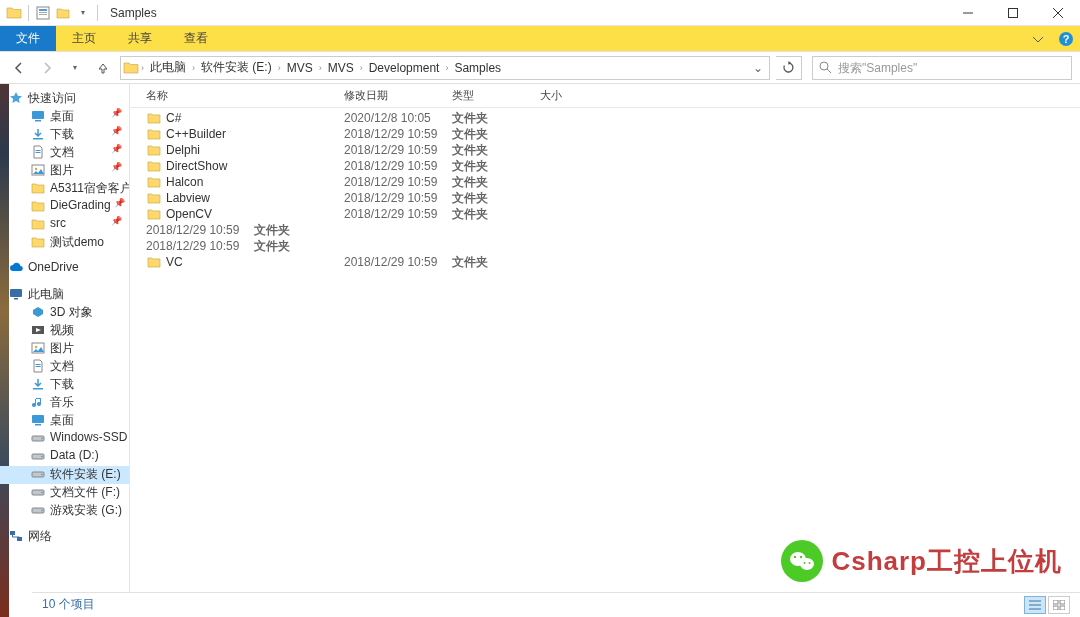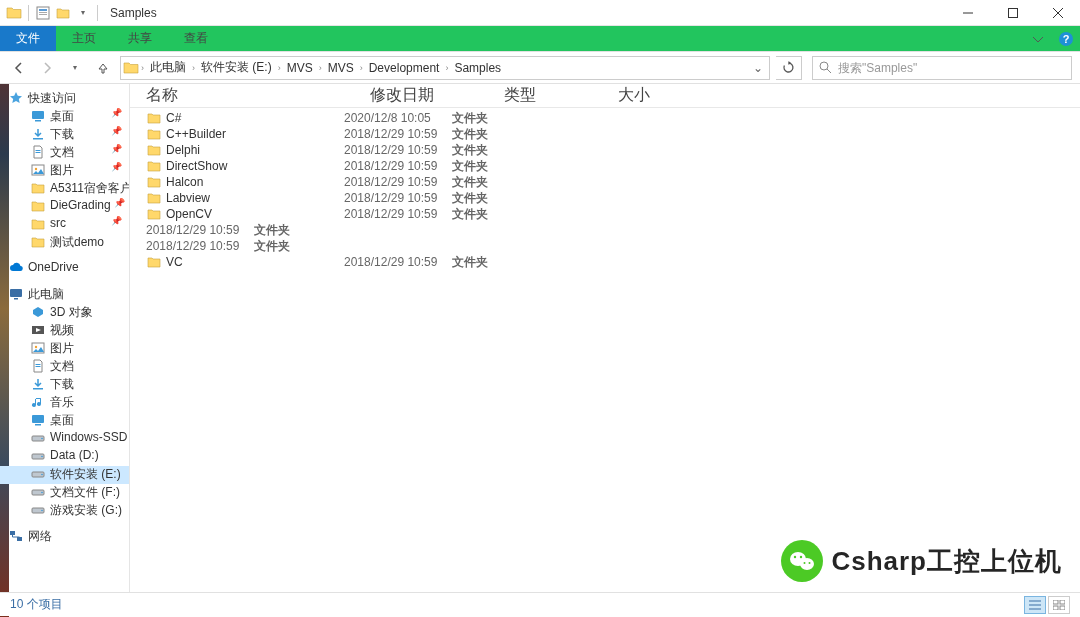--- a/index.html
+++ b/index.html
@@ -8,21 +8,21 @@
   
   .titlebar { height: 26px; background: #fff; display: flex; align-items: center; border-bottom: 1px solid #e5e5e5; }
   .titlebar-left { display: flex; align-items: center; gap: 4px; padding-left: 6px; }
   .folder-icon-sm { width: 16px; height: 16px; display:inline-flex; align-items:center; justify-content:center;}
   .qat-sep { width: 1px; height: 16px; background: #ccc; margin: 0 2px; }
   .titlebar-title { margin-left: 6px; color: #333; }
   .titlebar-controls { margin-left: auto; display: flex; }
   .win-btn { width: 45px; height: 26px; display: flex; align-items: center; justify-content: center; color: #555; }
 
   
-  .ribbon { height: 26px; display: flex; align-items: stretch; border-bottom: 1px solid #e1e1e1; background: #22c55e; }
+  .ribbon { height: 26px; display: flex; align-items: stretch; border-bottom: 1px solid #e1e1e1; background: #fde047; }
   .ribbon-tab { padding: 0 16px; display: flex; align-items: center; font-size: 12px; color: #444; }
   .ribbon-tab.file { background: #1979ca; color: #fff; }
   .ribbon-filler { flex: 1; }
   .ribbon-help { width: 28px; display:flex; align-items:center; justify-content:center; }
   .ribbon-expand { width: 28px; display:flex; align-items:center; justify-content:center; color:#555;}
 
   
   .navrow { height: 32px; display: flex; align-items: center; gap: 6px; padding: 0 8px; border-bottom: 1px solid #e1e1e1; background:#fff;}
   .nav-btn { width: 22px; height: 22px; display:flex; align-items:center; justify-content:center; color:#555; }
   .addrbar { flex: 1; height: 24px; border: 1px solid #ccc; display: flex; align-items: center; padding: 0 2px; background:#fff;}
@@ -39,44 +39,44 @@
   .content { display: flex; height: 508px; }
   .sidebar { width: 130px; overflow-y: auto; overflow-x:hidden; border-right: 1px solid #e5e5e5; padding-top: 6px; }
   .tree-item { display: flex; align-items: flex-start; height: 18px; padding-left: 8px; gap: 4px; color:#333; white-space:nowrap;}
   .tree-item.selected { background: #cce8ff; }
   .tree-item.ind1 { padding-left: 30px; }
   .tree-icon { width: 16px; height: 16px; display:inline-flex; align-items:center; justify-content:center; flex-shrink:0;}
   .tree-pin { margin-left: auto; color:#888; font-size:9px; padding-right:6px;}
   .tree-gap { height: 8px; }
 
   .filepane { flex: 1; display:flex; flex-direction:column; }
-  .col-headers { height: 24px; display: flex; align-items: center; border-bottom: 1px solid #e8e8e8; color:#444; font-size:16px; padding-left:10px;gap:26px;}
+  .col-headers { height: 24px; display: flex; align-items: center; border-bottom: 1px solid #e8e8e8; color:#444; font-size:11px; padding-left:10px;}
   .col { padding: 0 6px; }
   .col.name { width: 198px; }
   .col.date { width: 108px; }
   .col.type { width: 88px; }
   .col.size { width: 80px; }
   .filelist { flex:1; padding-top: 2px; }
   .file-row { height: 16px; display:flex; align-items:center; padding-left:10px; color:#333;}
   .file-row .cell { padding: 0 6px; }
   .file-row .name { width: 198px; display:flex; align-items:center; gap:4px;}
   .file-row .date { width: 108px; color:#666;}
   .file-row .type { width: 88px; color:#666;font-weight:bold;}
   .file-row .size { width: 80px; color:#666;}
 
   
-  .statusbar { height: 24px; border-top: 1px solid #e1e1e1; display:flex; align-items:center; padding:0 10px; color:#3a6ea5; font-size:12px; background:#fff;}
+  .statusbar { height: 24px; border-top: 1px solid #e1e1e1; display:flex; align-items:center; padding:0 10px; color:#3a6ea5; font-size:12px; background:#fff;margin-left:32px;}
   .view-toggles { margin-left:auto; display:flex; gap:2px;}
   .view-toggle { width:22px; height:18px; border:1px solid #ccc; display:flex; align-items:center; justify-content:center; color:#555;}
   .view-toggle.active { background:#cde6f7; border-color:#7ab5e0;}
 
   
   .watermark { position:absolute; right: 18px; bottom: 35px; display:flex; align-items:center; gap:8px; opacity:0.85; pointer-events:none;}
   .wechat-badge { width:42px; height:42px; border-radius:50%; background:#2dc100; display:flex; align-items:center; justify-content:center;}
-  .watermark-text { color:#000000; font-size:26px; font-weight:600; letter-spacing:1px;}
+  .watermark-text { color:#b91c1c; font-size:26px; font-weight:600; letter-spacing:1px;}
 
   
   .left-noise { position:absolute; left:0; top:0; width:9px; height:100%; background:linear-gradient(#7b2d1c,#2b3a4d,#8b6b3c,#3c4b5d,#7b2d1c); z-index:-1;}
 
   svg { display:block; }
 </style>
 </head>
 <body>
 
 <div class="left-noise"></div>

